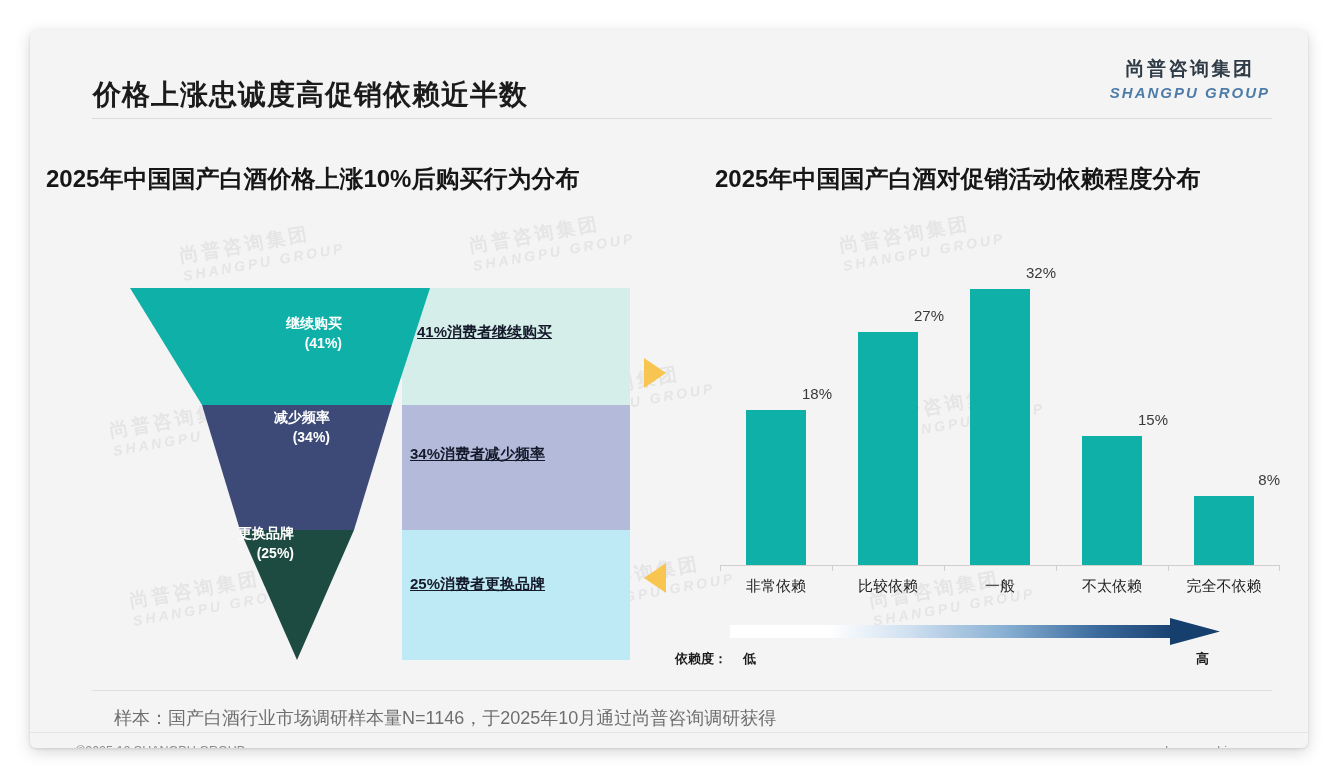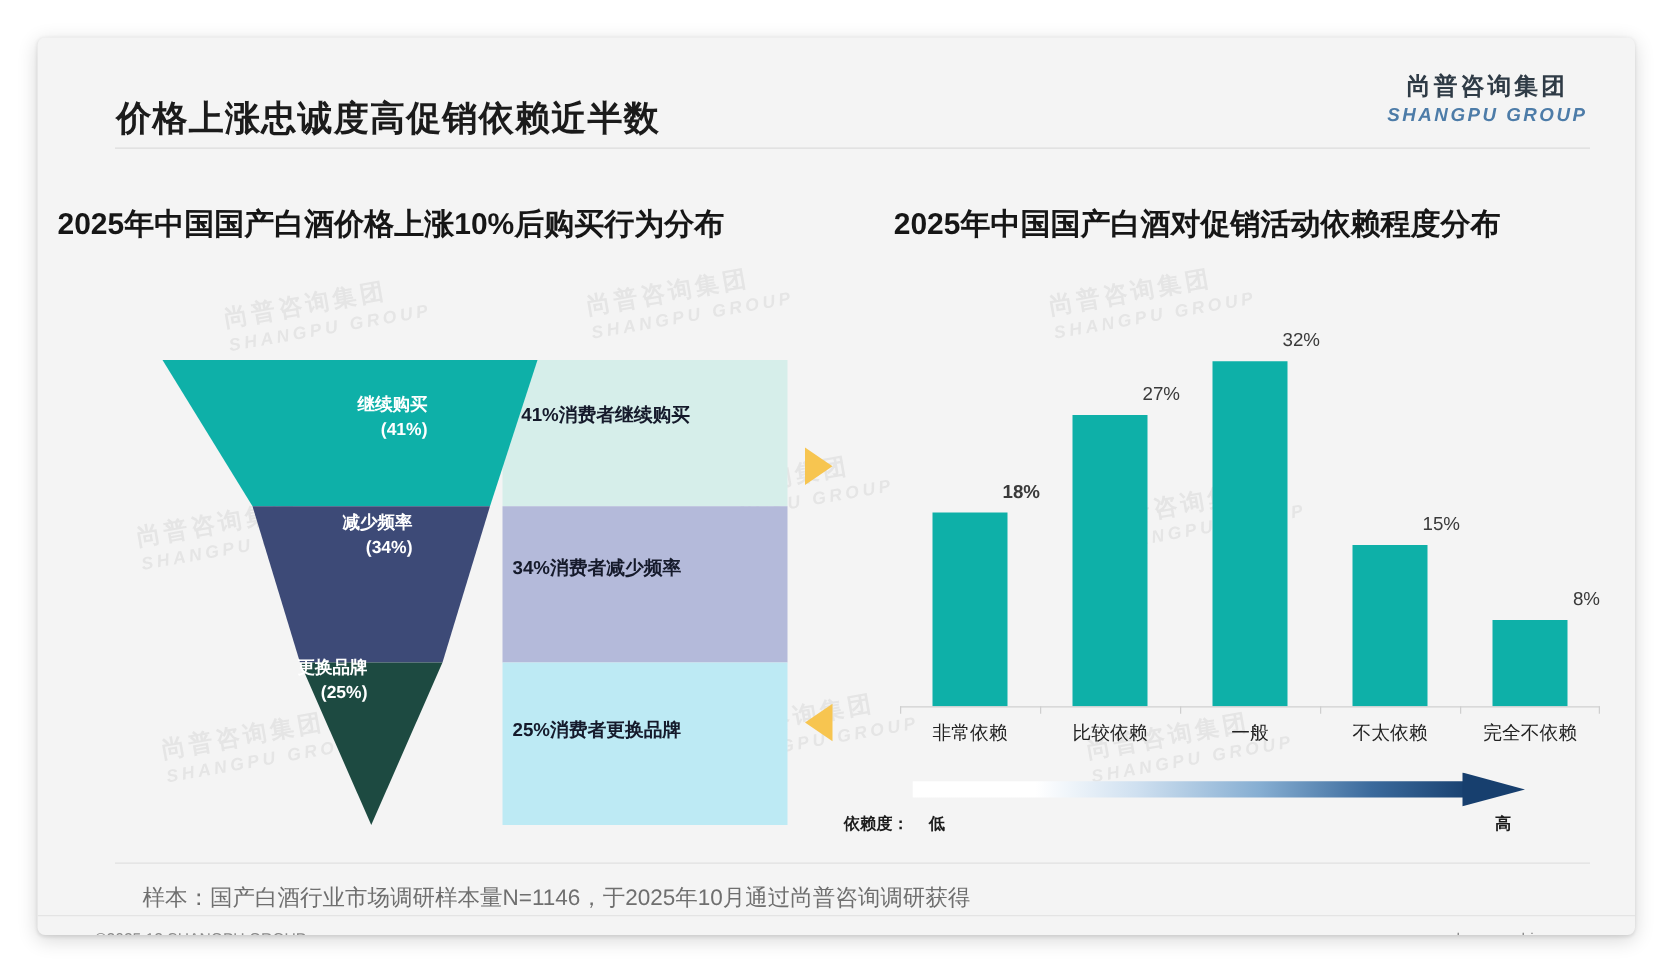--- a/index.html
+++ b/index.html
@@ -98,20 +98,21 @@
     width: 580px; height: 415px;
   }
   #funnel-svg { position: absolute; left: 0; top: 0; }
 
   .band-label {
     position: absolute;
     font-size: 15px;
     font-weight: bold;
     color: #151a2b;
     white-space: nowrap;
+    text-decoration: underline;
   }
   #band-label-1 { left: 325px; top: 68px; }
   #band-label-2 { left: 318px; top: 190px; }
   #band-label-3 { left: 318px; top: 320px; }
 
   .funnel-stage-label {
     position: absolute;
     color: #ffffff;
     font-size: 14px;
     font-weight: bold;
@@ -341,21 +342,21 @@
     <div class="band-label" id="band-label-3">25%消费者更换品牌</div>
 
     <div class="arrow-marker" id="arrow-right"></div>
     <div class="arrow-marker" id="arrow-left"></div>
   </div>
 
   <div id="bar-panel">
     <div id="bar-plot">
 
       <div class="bar-col" style="left:0px;">
-        <div class="bar-value" style="bottom:163px;font-weight:bold;">18%</div>
+        <div class="bar-value" style="bottom:163px;">18%</div>
         <div class="bar-rect" style="height:155px;"></div>
       </div>
 
       <div class="bar-col" style="left:112px;">
         <div class="bar-value" style="bottom:241px;">27%</div>
         <div class="bar-rect" style="height:233px;"></div>
       </div>
 
       <div class="bar-col" style="left:224px;">
         <div class="bar-value" style="bottom:284px;">32%</div>

